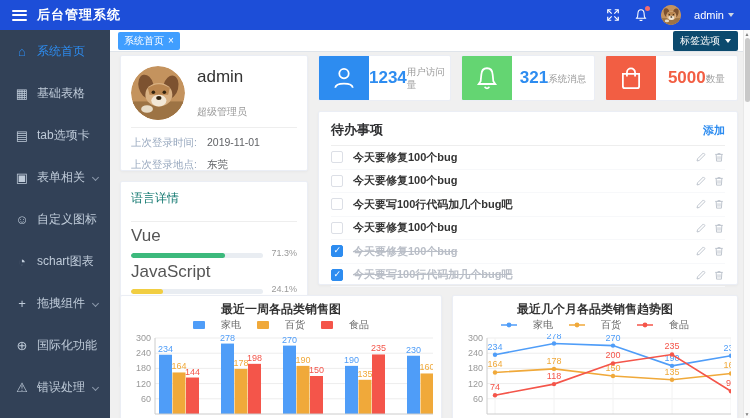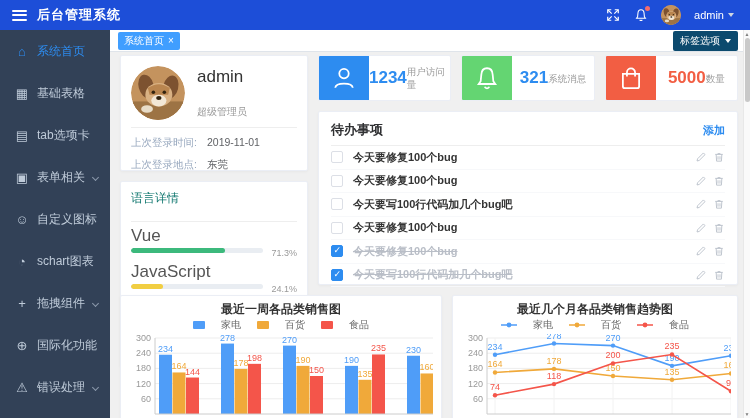--- a/index.html
+++ b/index.html
@@ -51,21 +51,21 @@
   .p-divider { border-top:1px solid #eee; }
   .p-row { display:flex; font-size:10.5px; margin-top:8px; }
   .p-label { color:#99a9bf; width:76px; flex:none;}
   .p-value { color:#606266; }
 
   
   .lang-card { flex:1; padding:8px 10px 0; }
   .lang-title { font-size:12px; color:#0f766e; padding-bottom:14px; border-bottom:1px solid #eee; }
   .lang-row { margin-top:4px; }
   .lang-name { font-size:17px; color:#555; }
-  .lang-bar-row { display:flex; align-items:flex-start; gap:6px; margin-top:2px; }
+  .lang-bar-row { display:flex; align-items:flex-end; gap:6px; margin-top:2px; }
   .lang-track { flex:1; height:5px; background:#e9edf2; border-radius:3px; overflow:hidden;}
   .lang-fill { height:5px; border-radius:3px; }
   .lang-pct { font-size:9px; color:#999; width:28px; text-align:right; flex:none;}
 
   
   .stats-row { display:flex; gap:10px; height:46px; flex:none;}
   .stat-card { flex:1; display:flex; background:#fff; border:1px solid #ebeef5; border-radius:2px; overflow:hidden;}
   .stat-icon { width:50px; display:flex; align-items:center; justify-content:center; flex:none;}
   .stat-body { flex:1; display:flex; align-items:center; justify-content:center; }
   .stat-num { font-size:17px; font-weight:bold; }

